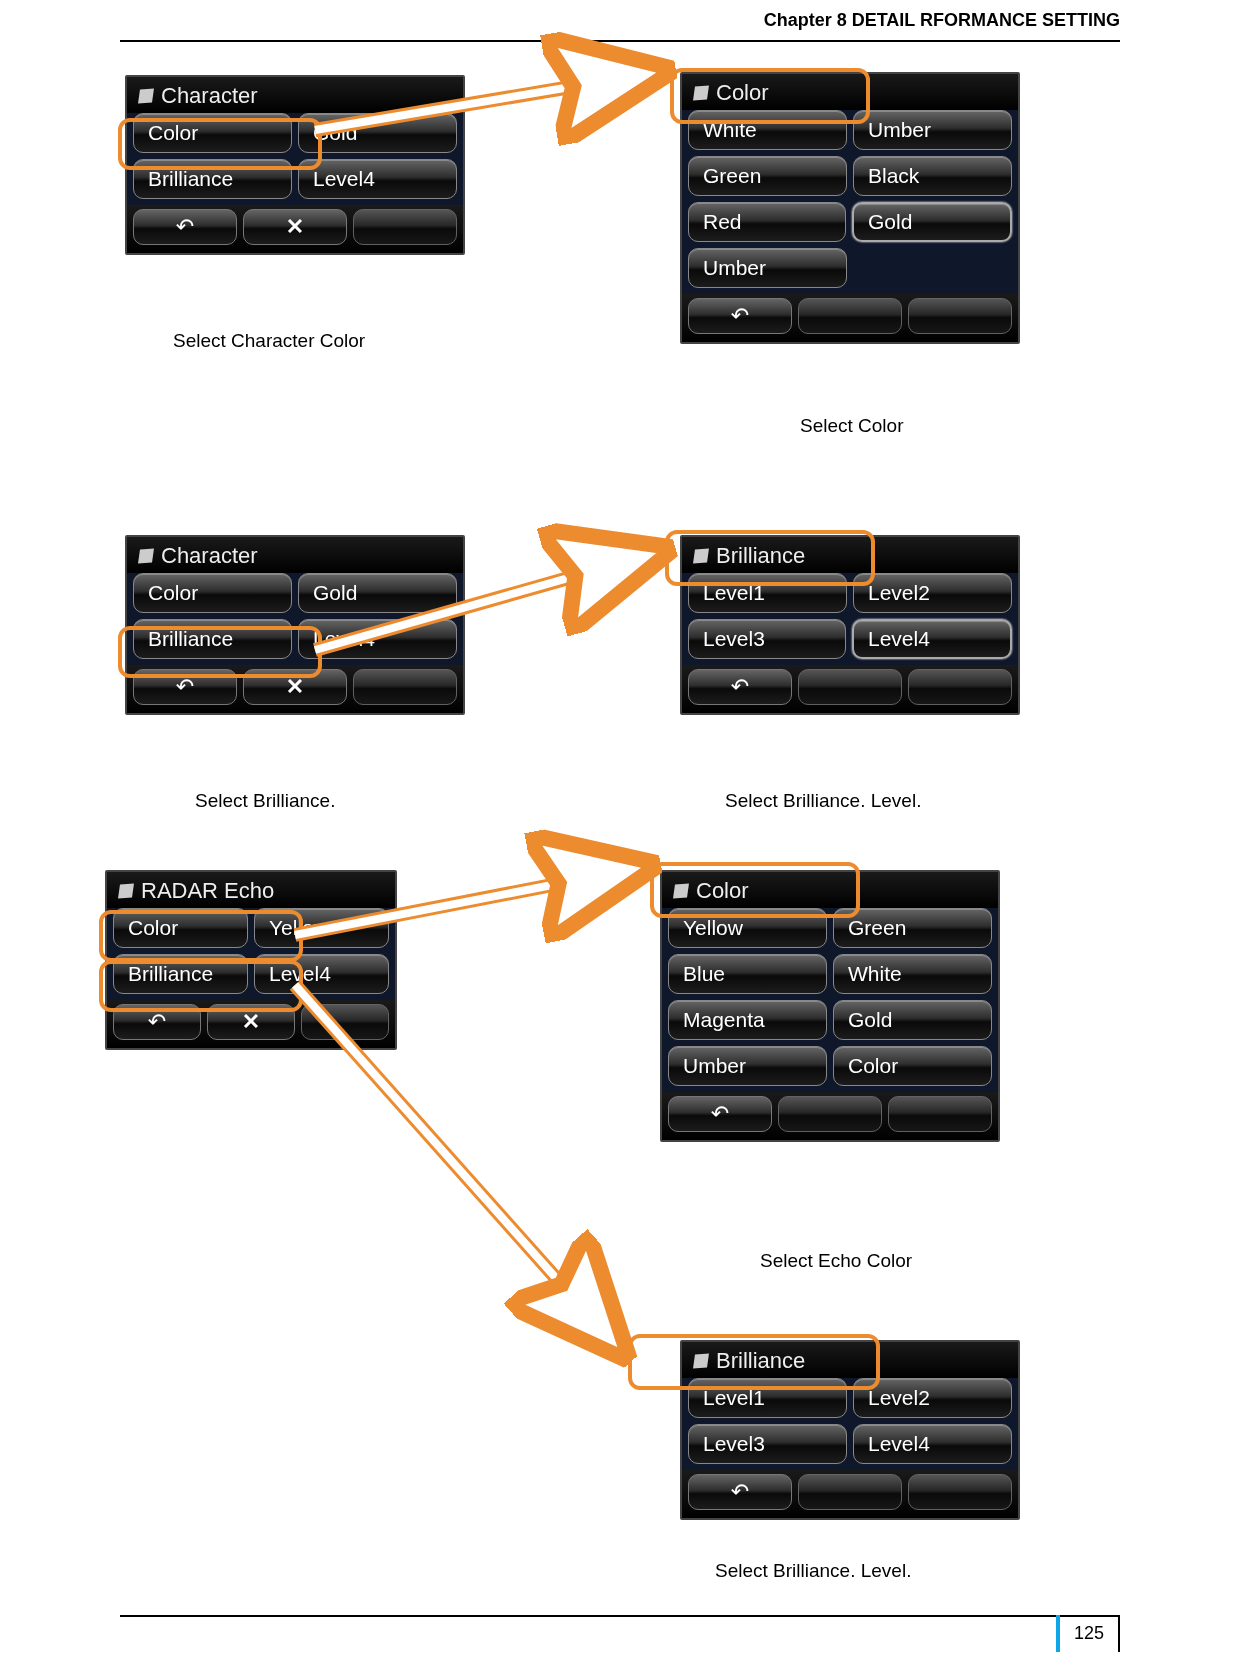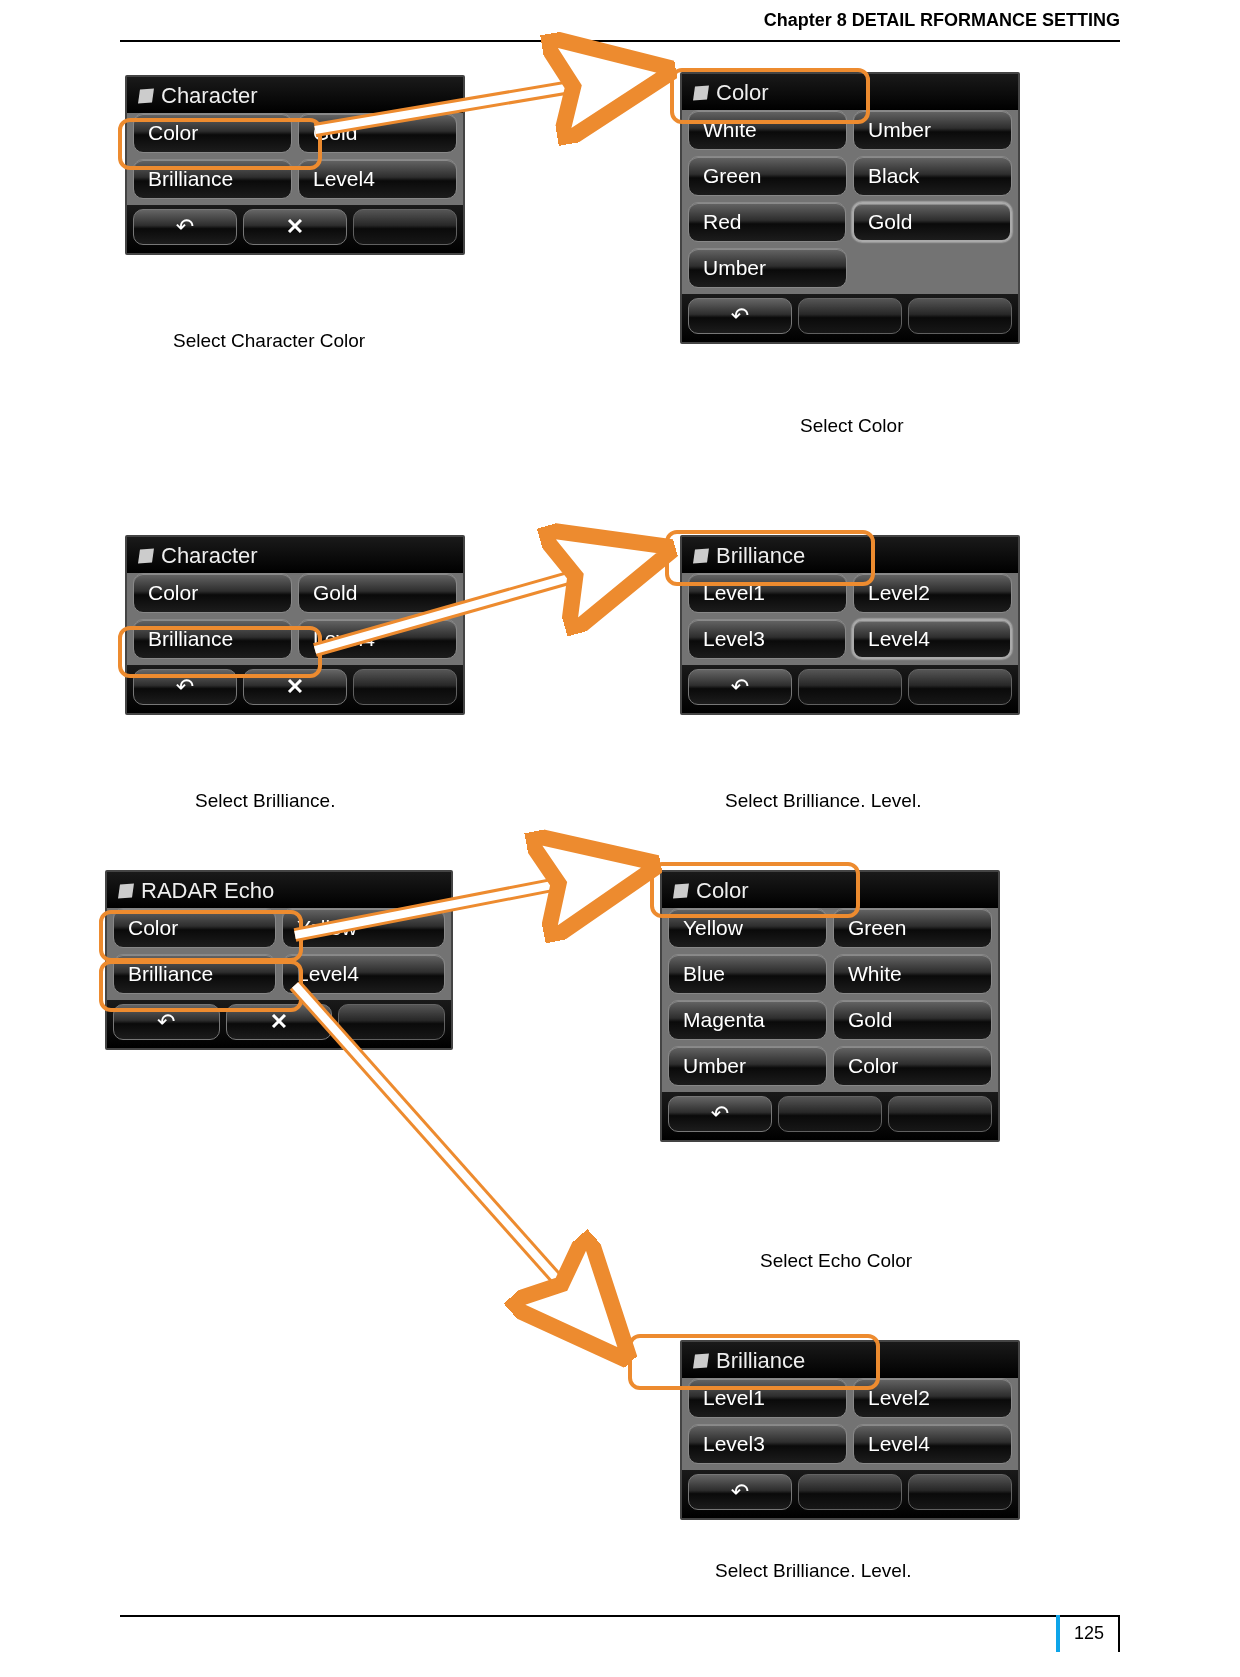--- a/index.html
+++ b/index.html
@@ -39,21 +39,21 @@
     bottom: 25px;
     right: 120px;
     font-size: 18px;
     border-left: 4px solid #0ea5e9;
     border-right: 2px solid #000;
     padding: 8px 14px;
   }
 
   .panel {
     position: absolute;
-    background: #737373;
+    background: #0f172a;
     border: 2px solid #444;
     border-radius: 2px;
     color: #fff;
     font-family: "Trebuchet MS", Arial, sans-serif;
   }
   .panel-title {
     display: flex;
     align-items: center;
     gap: 8px;
     padding: 6px 12px 4px 12px;
@@ -250,21 +250,21 @@
 <div class="callout-box" style="left:665px; top:530px; width:210px; height:56px;"></div>
 
 <svg class="arrow" style="left:310px; top:540px; width:370px; height:130px;">
   <path d="M5,110 L350,12" stroke="#ed8b2f" stroke-width="14" fill="none"></path>
   <path d="M5,110 L350,12" stroke="#fff" stroke-width="8" fill="none" marker-end="url(#ah1)"></path>
 </svg>
 
 <div class="caption" style="left:195px; top:790px;">Select Brilliance.</div>
 <div class="caption" style="left:725px; top:790px;">Select Brilliance. Level.</div>
 
-<div class="panel" style="left:105px; top:870px; width:348px;">
+<div class="panel" style="left:105px; top:870px; width:292px;">
   <div class="panel-title">
     <span class="title-icon"></span>
     <span>RADAR Echo</span>
   </div>
   <div class="row">
     <div class="btn">Color</div>
     <div class="btn">Yellow</div>
   </div>
   <div class="row">
     <div class="btn">Brilliance</div>

